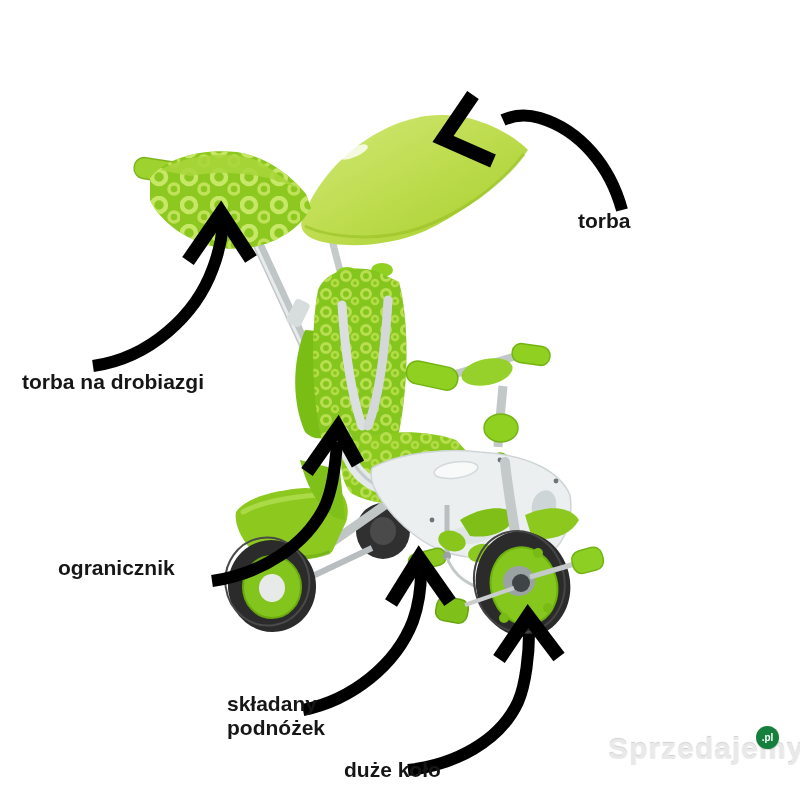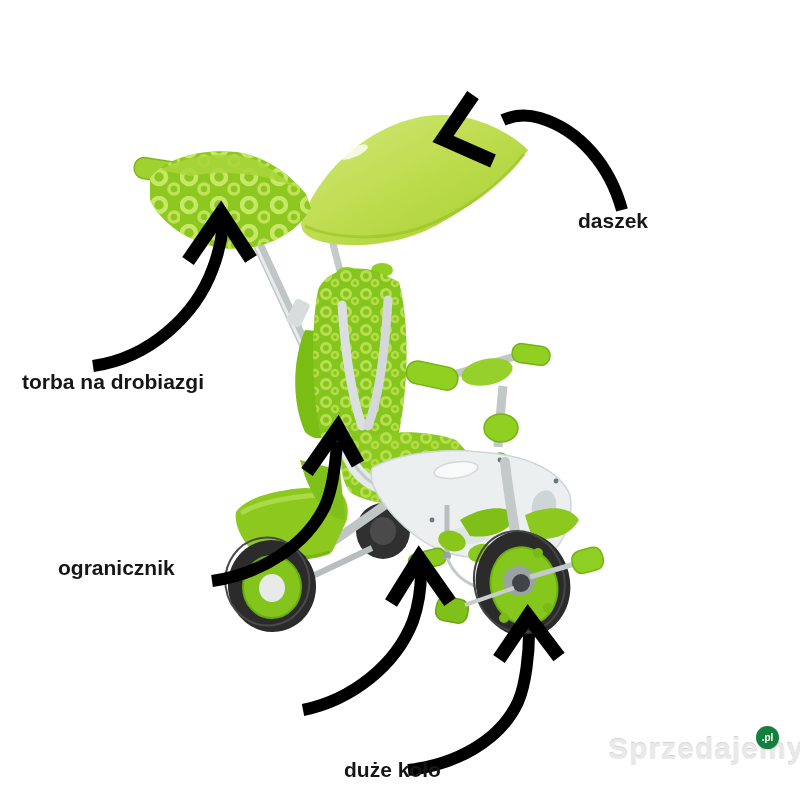--- a/index.html
+++ b/index.html
@@ -188,26 +188,30 @@
       <path d="M303,710 C352,700 396,665 413,621 C419,604 421,584 421,571" stroke-width="12"></path>
       <path d="M391,603 L419,558 L450,602" stroke-width="14" stroke-linejoin="miter"></path>
     </g>
 
     <g stroke="#000000" fill="none">
       <path d="M408,770 C455,765 500,741 518,702 C526,684 529,652 529,634" stroke-width="12"></path>
       <path d="M499,659 L528,616 L559,657" stroke-width="14" stroke-linejoin="miter"></path>
     </g>
   </svg>
 
-  <div class="callout" style="left:578px;top:209px;">daszek</div>
+  <div class="callout" style="left:578px;top:209px;">torba</div>
 
   <div class="callout" style="left:22px;top:370px;text-align:right;">torba na drobiazgi</div>
 
   <div class="callout" style="left:58px;top:556px;text-align:center;">ogranicznik</div>
 
+  <div class="callout" style="left:227px;top:692px;">
+    <span style="display:block;">składany</span>
+    <span style="display:block;">podnóżek</span>
+  </div>
 
   <div class="callout" style="left:344px;top:758px;">duże koło</div>
 
   <div class="watermark">
     <span class="wm-brand">Sprzedajemy</span>
     <span class="wm-badge">.pl</span>
   </div>
 
 </div>
 

